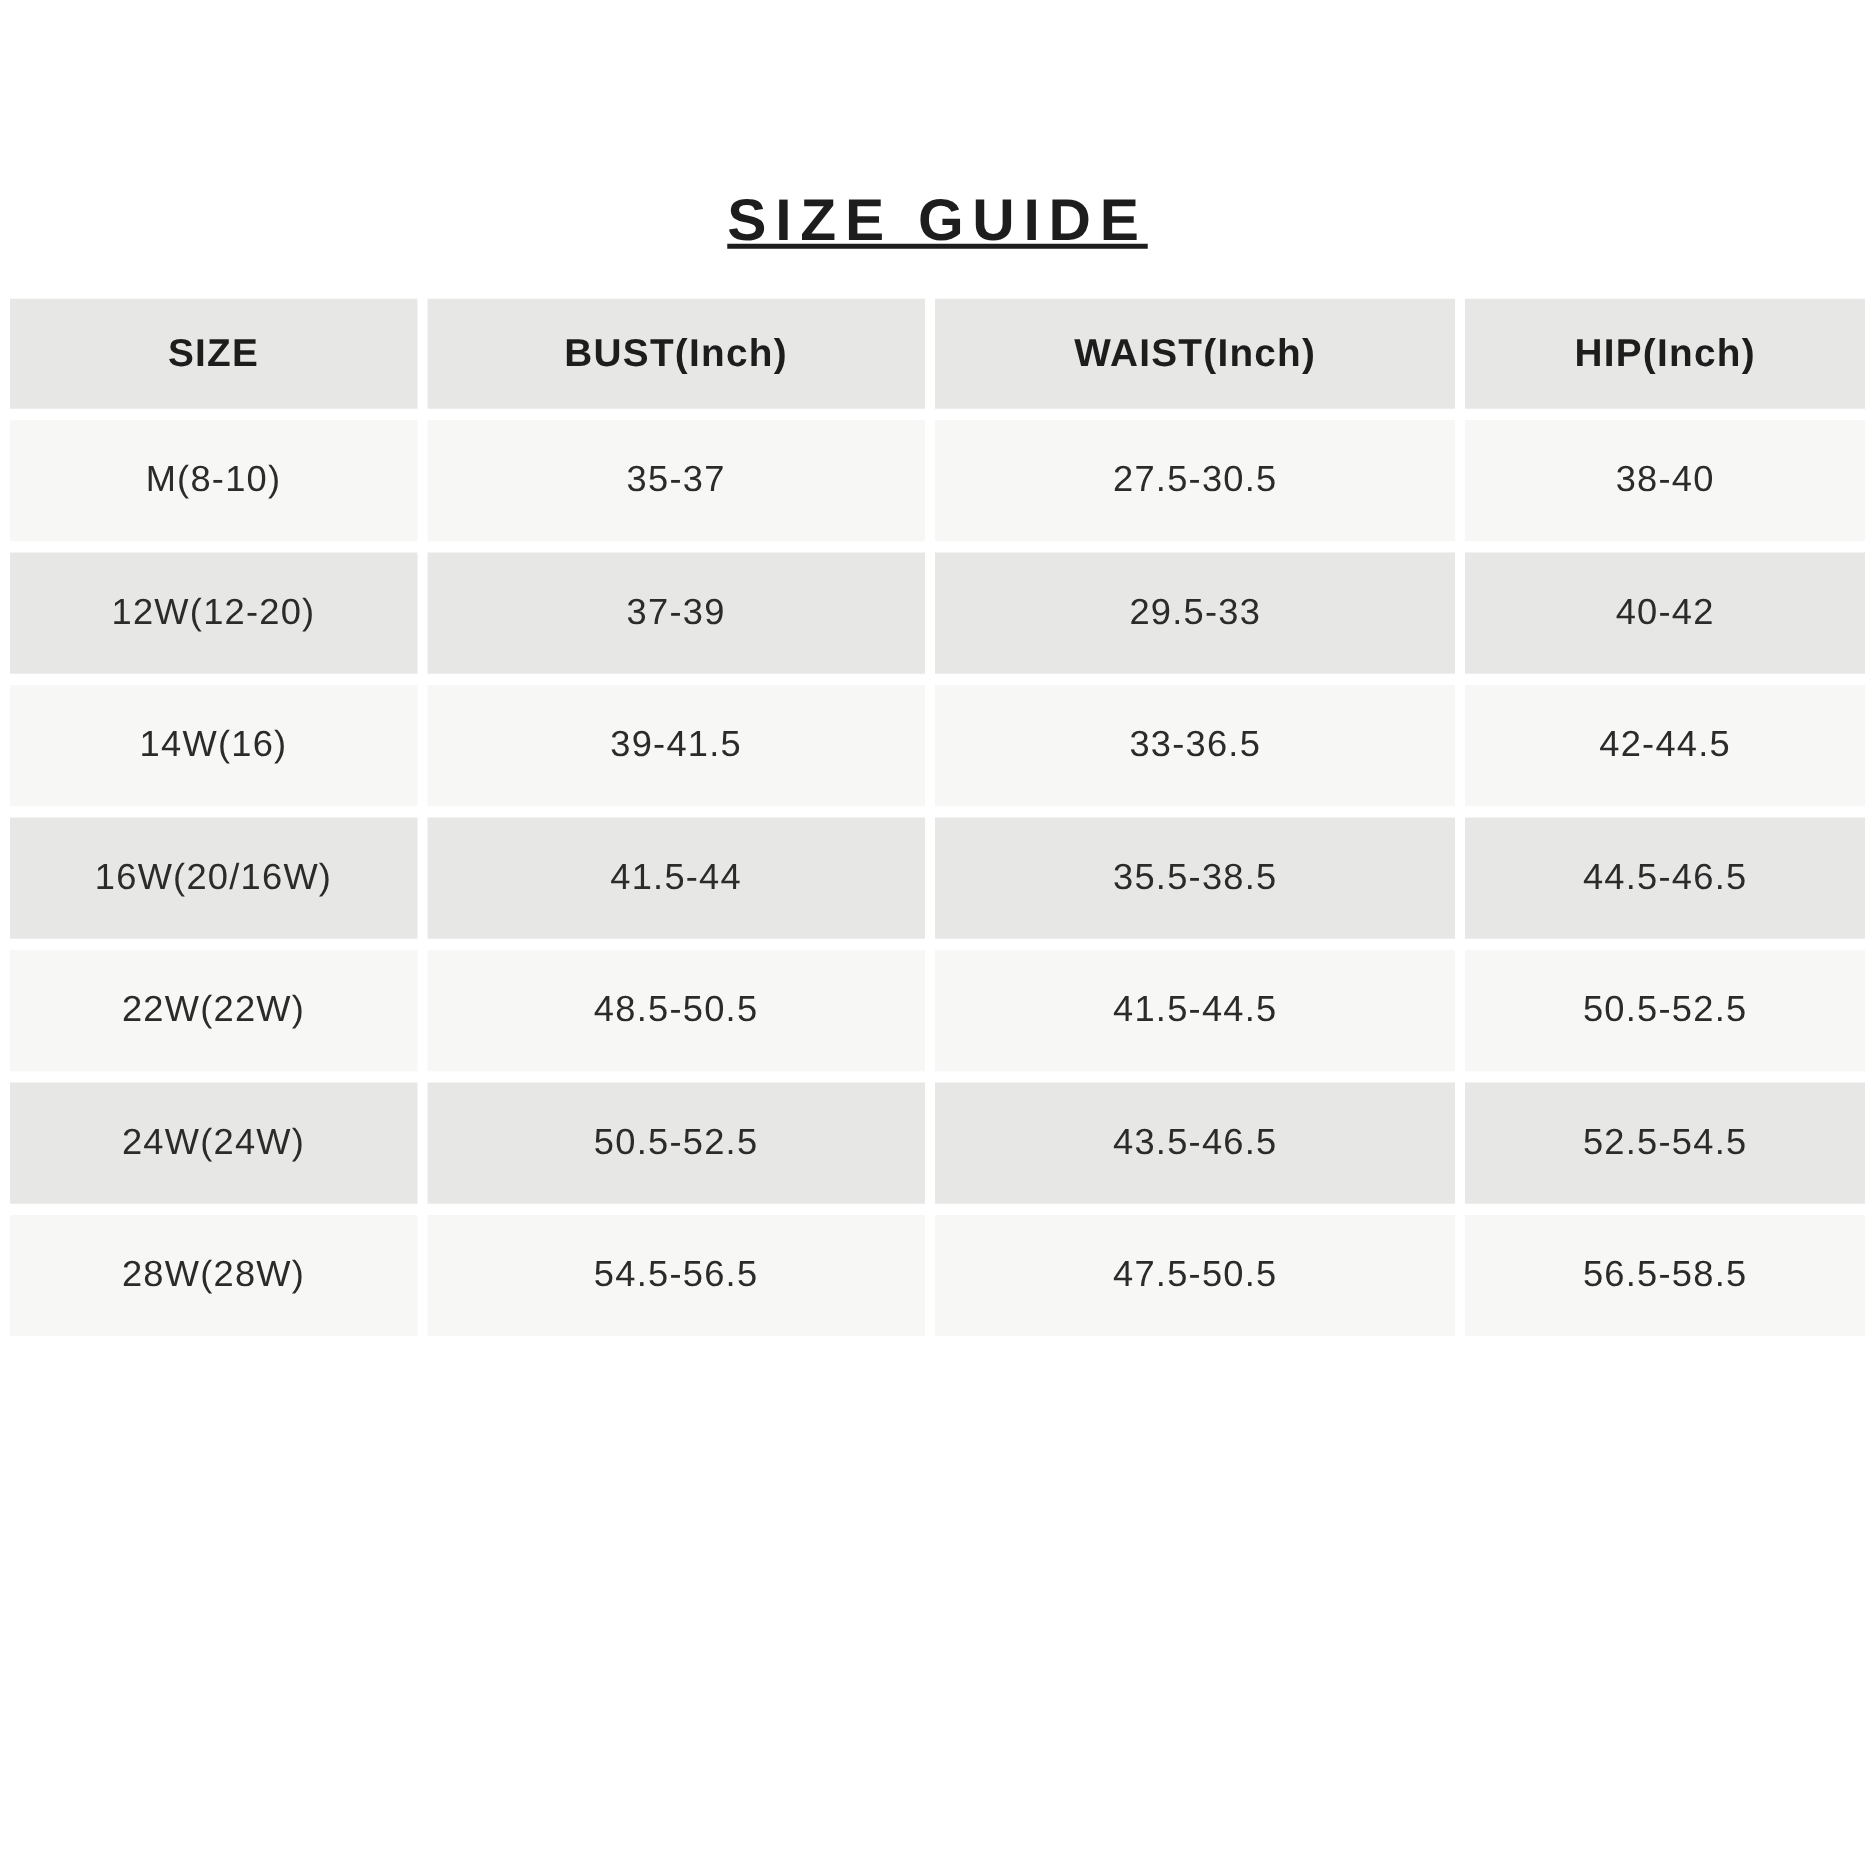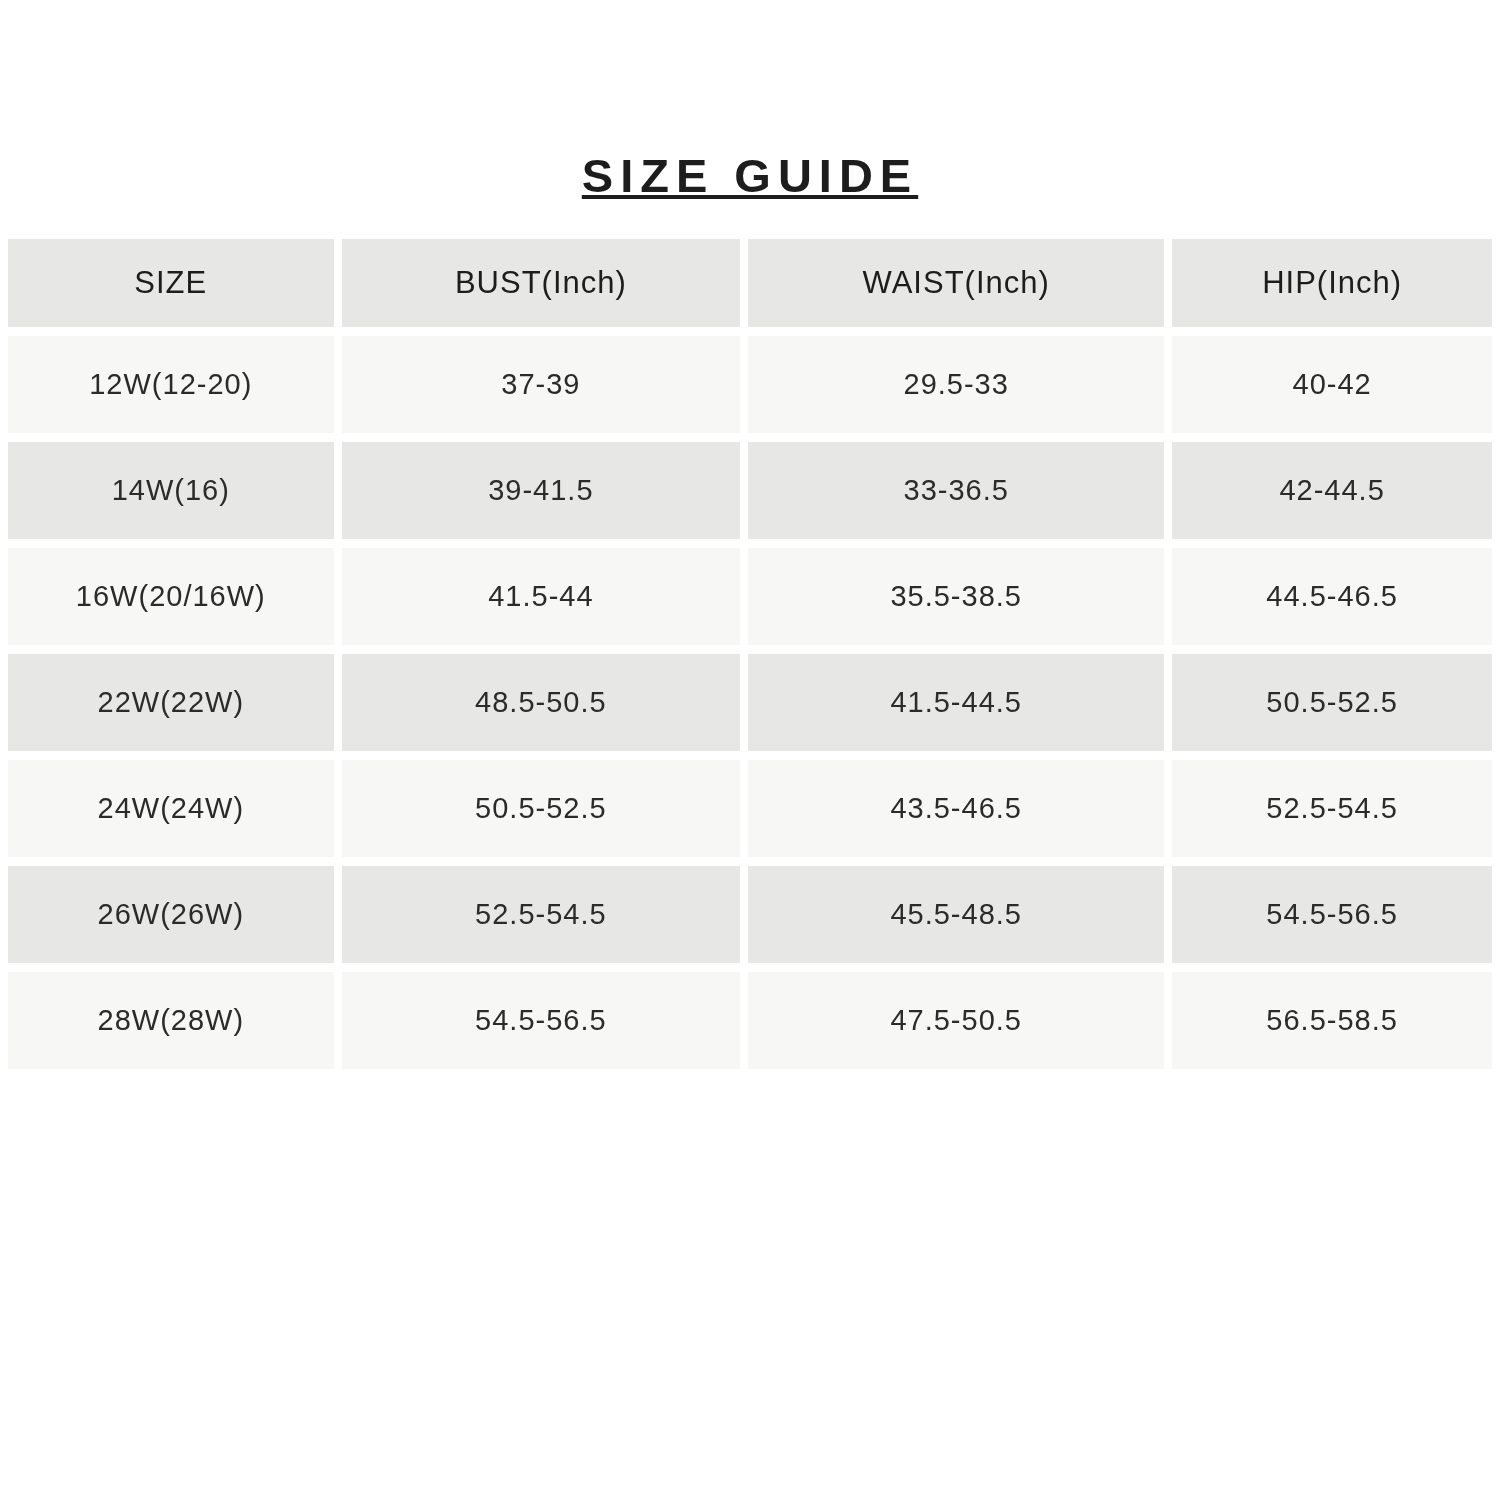--- a/index.html
+++ b/index.html
@@ -27,21 +27,21 @@
   table.size-table {
     width: 100%;
     border-collapse: separate;
     border-spacing: 8px 9px;
     table-layout: fixed;
   }
   table.size-table th {
     height: 86px;
     background: var(--header-bg, #e7e7e6);
     font-size: 31px;
-    font-weight: 400;
+    font-weight: 700;
     letter-spacing: 1px;
     color: var(--text-dark, #1d1d1d);
     text-align: center;
     vertical-align: middle;
   }
   table.size-table td {
     height: 95px;
     font-size: 29px;
     font-weight: 400;
     letter-spacing: 1px;
@@ -71,20 +71,26 @@
   <thead>
     <tr>
       <th>SIZE</th>
       <th>BUST(Inch)</th>
       <th>WAIST(Inch)</th>
       <th>HIP(Inch)</th>
     </tr>
   </thead>
   <tbody>
       <tr>
+        <td>M(8-10)</td>
+        <td>35-37</td>
+        <td>27.5-30.5</td>
+        <td>38-40</td>
+      </tr>
+      <tr>
         <td>12W(12-20)</td>
         <td>37-39</td>
         <td>29.5-33</td>
         <td>40-42</td>
       </tr>
       <tr>
         <td>14W(16)</td>
         <td>39-41.5</td>
         <td>33-36.5</td>
         <td>42-44.5</td>
@@ -101,25 +107,19 @@
         <td>41.5-44.5</td>
         <td>50.5-52.5</td>
       </tr>
       <tr>
         <td>24W(24W)</td>
         <td>50.5-52.5</td>
         <td>43.5-46.5</td>
         <td>52.5-54.5</td>
       </tr>
       <tr>
-        <td>26W(26W)</td>
-        <td>52.5-54.5</td>
-        <td>45.5-48.5</td>
-        <td>54.5-56.5</td>
-      </tr>
-      <tr>
         <td>28W(28W)</td>
         <td>54.5-56.5</td>
         <td>47.5-50.5</td>
         <td>56.5-58.5</td>
       </tr>
     </tbody>
 </table>
 
 </body></html>

